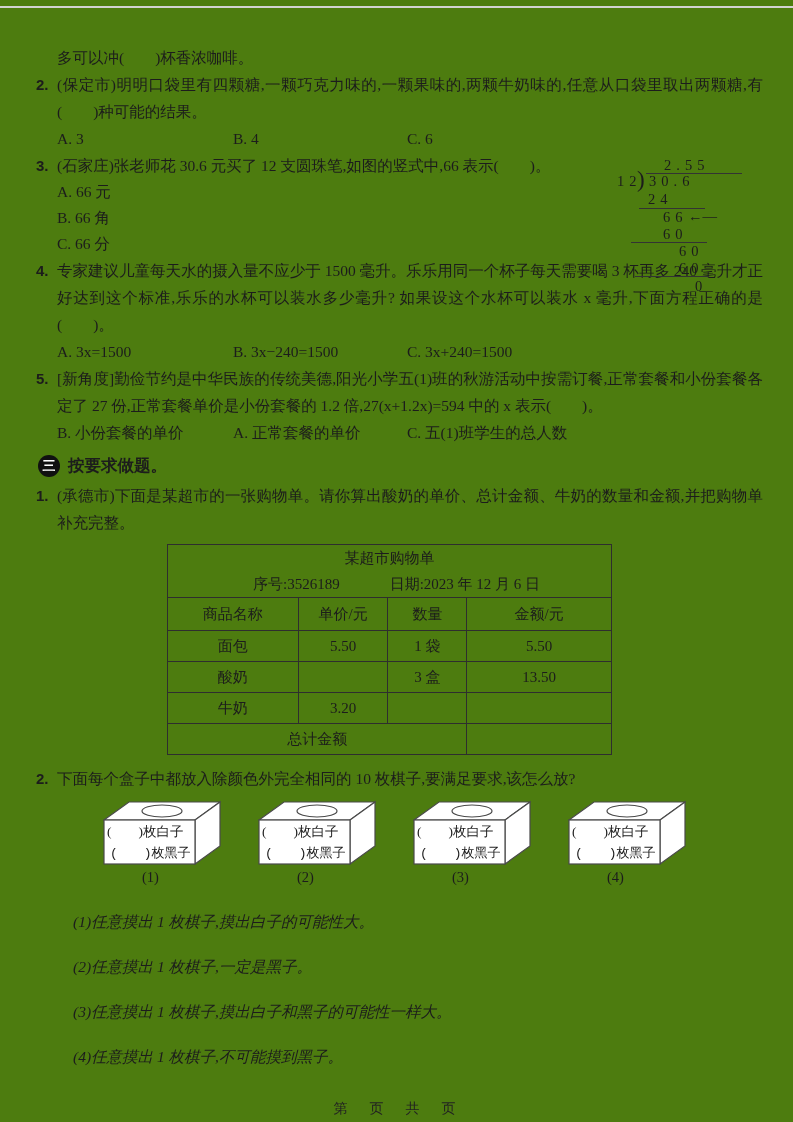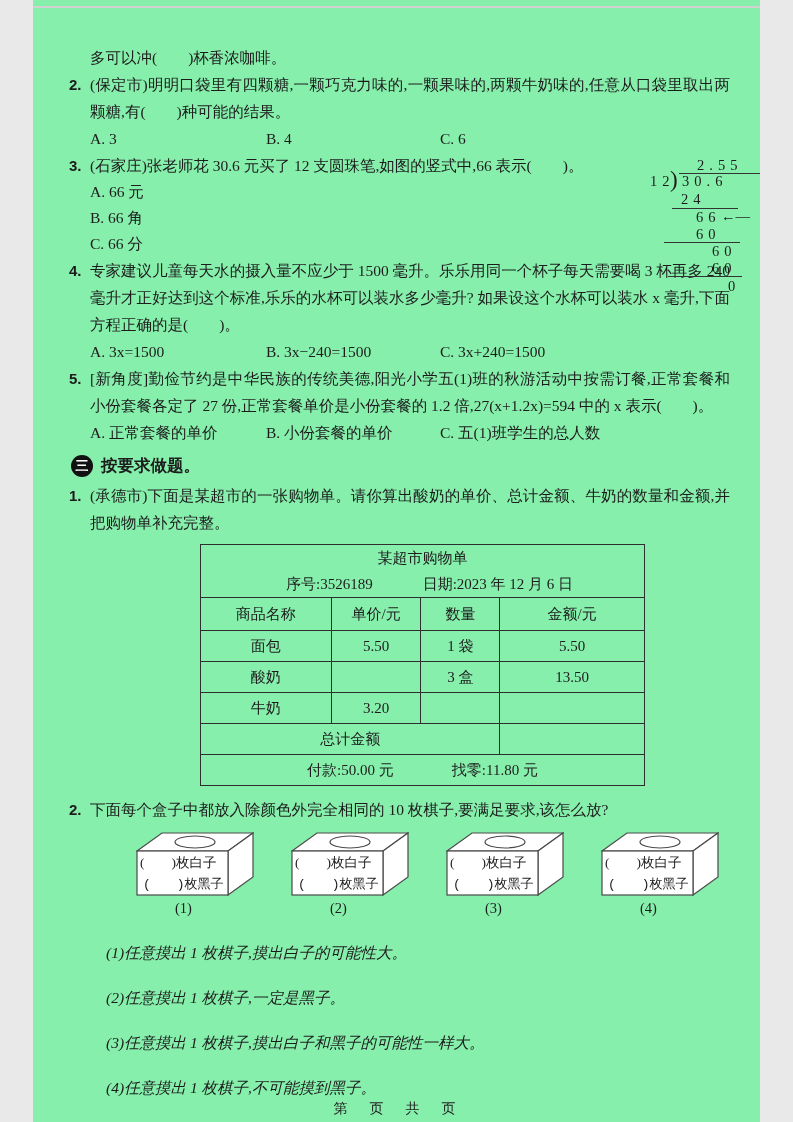--- a/index.html
+++ b/index.html
@@ -1,16 +1,16 @@
 <!DOCTYPE html>
 <html><head>
 <meta charset="utf-8">
 <style>
   html,body{margin:0;padding:0;background:#e9e9e9;}
-  .page{position:relative;width:727px;height:1122px;margin:0 auto;background:#86efac;
+  .page{position:relative;width:793px;height:1122px;margin:0 auto;background:#4d7c0f;
         font-family:"Liberation Serif","DejaVu Serif",serif;color:#1c1c1c;font-size:15.5px;
         overflow:hidden;}
   .scan-top{position:absolute;top:6px;left:0;right:0;height:2px;background:#d2d2d2;}
   .content{padding:44px 30px 0 57px;}
 
   .q{position:relative;}
   .qnum{position:absolute;left:-21px;top:0;font-family:"Liberation Sans","DejaVu Sans",sans-serif;
         font-weight:700;font-size:15px;line-height:27px;}
   .qtext{margin:0;text-align:justify;line-height:27px;}
   .opts{display:flex;line-height:27px;}
@@ -105,22 +105,22 @@
         <span>A. 3x=1500</span>
         <span>B. 3x−240=1500</span>
         <span>C. 3x+240=1500</span>
       </div>
     </div>
 
     <div class="q">
       <span class="qnum">5.</span>
       <p class="qtext">[新角度]勤俭节约是中华民族的传统美德,阳光小学五(1)班的秋游活动中按需订餐,正常套餐和小份套餐各定了 27 份,正常套餐单价是小份套餐的 1.2 倍,27(x+1.2x)=594 中的 x 表示(　　)。</p>
       <div class="opts">
+        <span>B. 小份套餐的单价</span>
         <span>A. 正常套餐的单价</span>
-        <span>B. 小份套餐的单价</span>
         <span>C. 五(1)班学生的总人数</span>
       </div>
     </div>
 
     <div class="sec-h">
       <span class="badge">三</span>
       <span>按要求做题。</span>
     </div>
 
     <div class="q">
@@ -168,28 +168,20 @@
       <tr>
         <td>牛奶</td>
         <td>3.20</td>
         <td></td>
         <td></td>
       </tr>
       <tr>
         <td colspan="3" class="rt-total">总计金额</td>
         <td></td>
       </tr>
-      <tr>
-            <td colspan="4" class="rt-pay">
-        <div class="rp">
-          <span>付款:50.00 元</span>
-          <span>找零:11.80 元</span>
-        </div>
-      </td>
-          </tr>
     </tbody>
       </table>
 
     <div class="q">
       <span class="qnum">2.</span>
       <p class="qtext">下面每个盒子中都放入除颜色外完全相同的 10 枚棋子,要满足要求,该怎么放?</p>
     </div>
 
     <div class="boxes">
       <div class="box">

